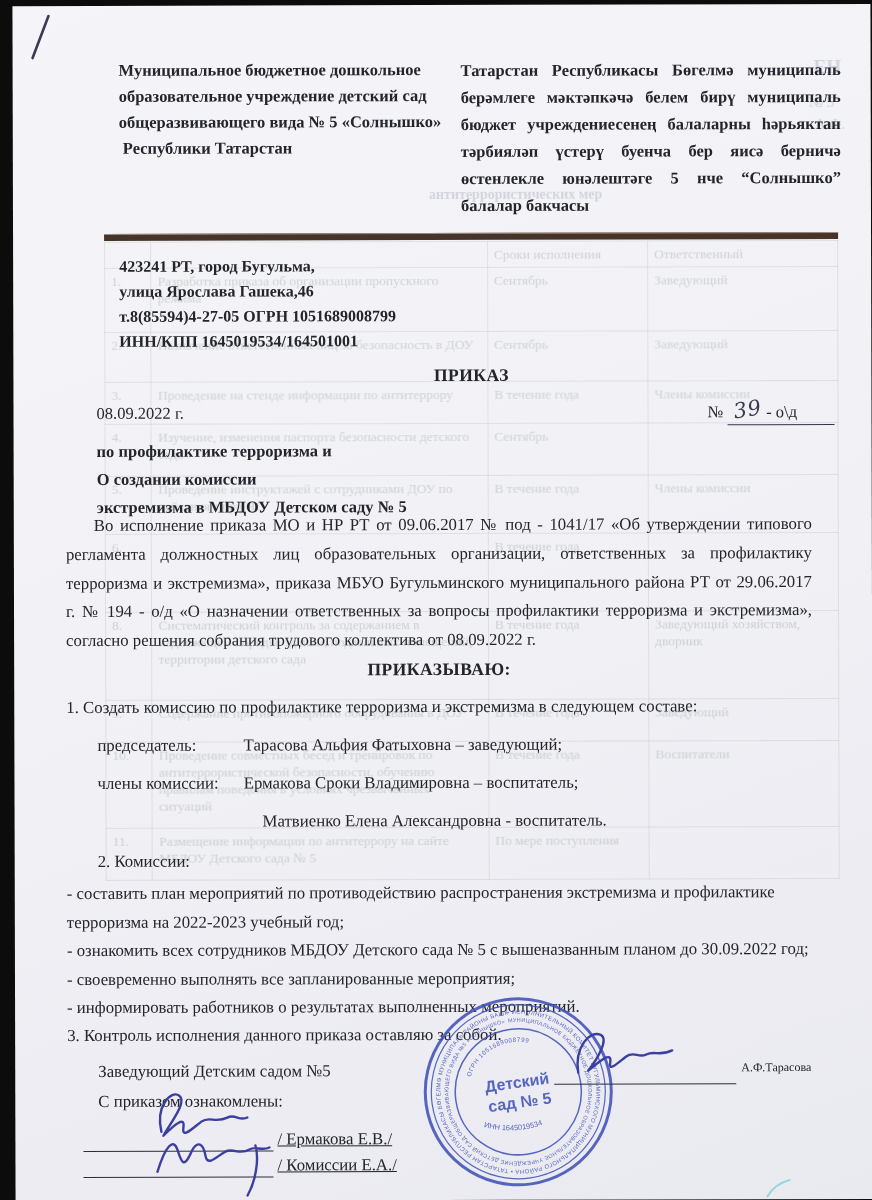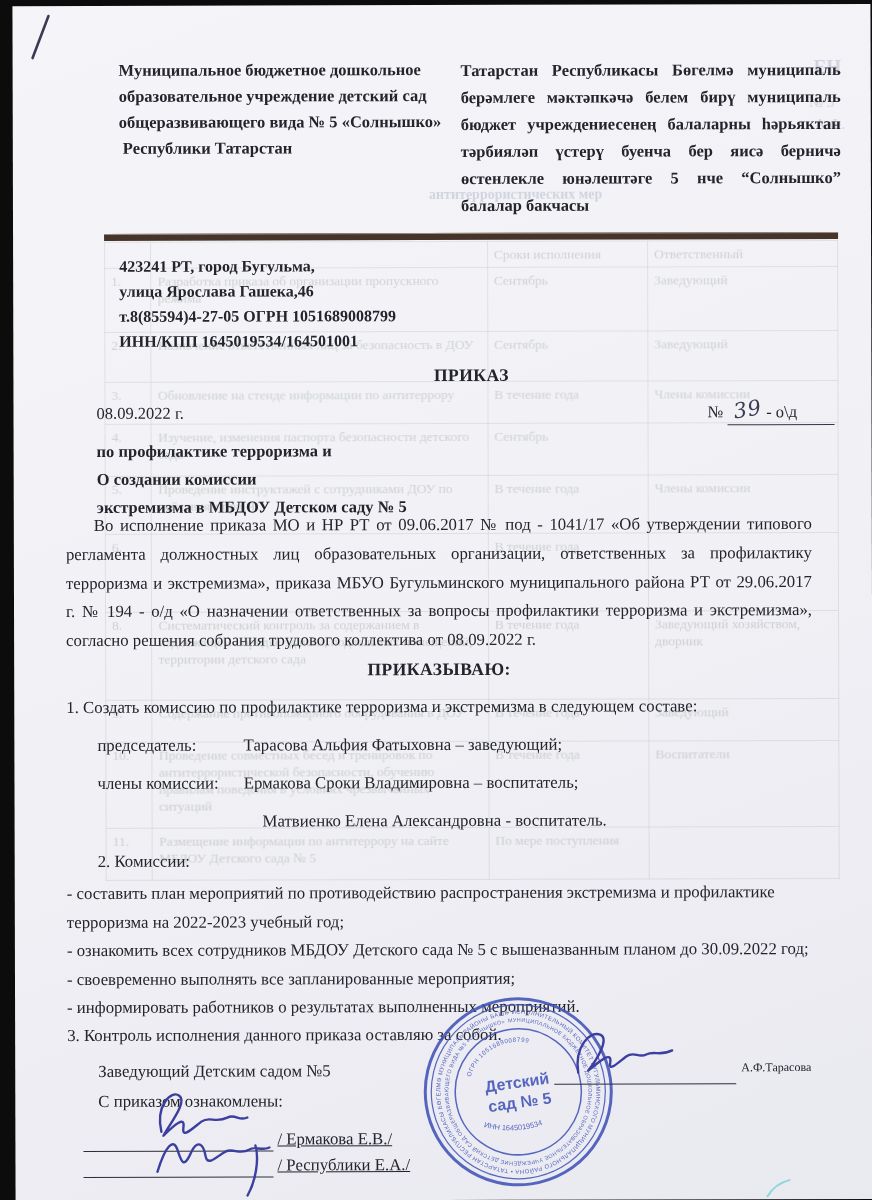--- a/index.html
+++ b/index.html
@@ -90,21 +90,21 @@
             <td>Заведующий</td>
           </tr>
       <tr style="height:50px;">
             <td>2.</td>
             <td>Назначение ответственных лиц за безопасность в ДОУ</td>
             <td>Сентябрь</td>
             <td>Заведующий</td>
           </tr>
       <tr style="height:42px;">
             <td>3.</td>
-            <td>Обновление на стенде информации по антитеррору</td>
+            <td>Проведение на стенде информации по антитеррору</td>
             <td>В течение года</td>
             <td>Члены комиссии</td>
           </tr>
       <tr style="height:52px;">
             <td>4.</td>
             <td>Изучение, изменения паспорта безопасности детского сада</td>
             <td>Сентябрь</td>
             <td></td>
           </tr>
       <tr style="height:58px;">
@@ -242,21 +242,21 @@
   <div class="abs sig-head-name">А.Ф.Тарасова</div>
   <svg class="abs" style="left:545px;top:1022px;" width="140" height="64">
     <path d="M18,46 C14,20 30,4 40,8 C50,12 36,34 28,44 C40,34 52,24 50,36 C48,46 58,36 66,30 C74,24 78,32 86,28 C94,24 100,30 112,24" stroke="#3b3f9f" stroke-width="2.4" fill="none" stroke-linecap="round" stroke-linejoin="round"></path>
   </svg>
 
   <div class="abs ack">С приказом ознакомлены:</div>
 
   <div class="sig-line" style="top:1145px;"></div>
   <div class="sig-text" style="top:1124px;">/ Ермакова Е.В./</div>
   <div class="sig-line" style="top:1171px;"></div>
-  <div class="sig-text" style="top:1150px;">/ Республики Е.А./</div>
+  <div class="sig-text" style="top:1150px;">/ Комиссии Е.А./</div>
 
   <svg class="abs" style="left:112px;top:1082px;" width="130" height="70">
     <path d="M34,44 C28,18 44,2 52,8 C60,14 44,34 36,48 C48,36 58,28 56,40 C54,52 66,40 74,34 C82,28 88,36 100,30 C108,26 112,34 120,30" stroke="#3b3f9f" stroke-width="2.4" fill="none" stroke-linecap="round" stroke-linejoin="round"></path>
   </svg>
   <svg class="abs" style="left:128px;top:1110px;" width="150" height="85">
     <path d="M14,56 C22,30 30,22 34,34 C38,46 40,54 48,36 C54,24 60,28 62,40 C64,52 74,40 82,36 C90,32 96,40 106,34 C112,30 118,36 126,32 M112,30 C116,44 112,66 104,80" stroke="#3b3f9f" stroke-width="2.4" fill="none" stroke-linecap="round" stroke-linejoin="round"></path>
   </svg>
 
   <svg class="abs" style="left:748px;top:1172px;" width="30" height="26" opacity="0.55">
     <path d="M4,20 C10,10 18,6 26,4" stroke="#3ec8c8" stroke-width="2" fill="none" stroke-linecap="round"></path>

